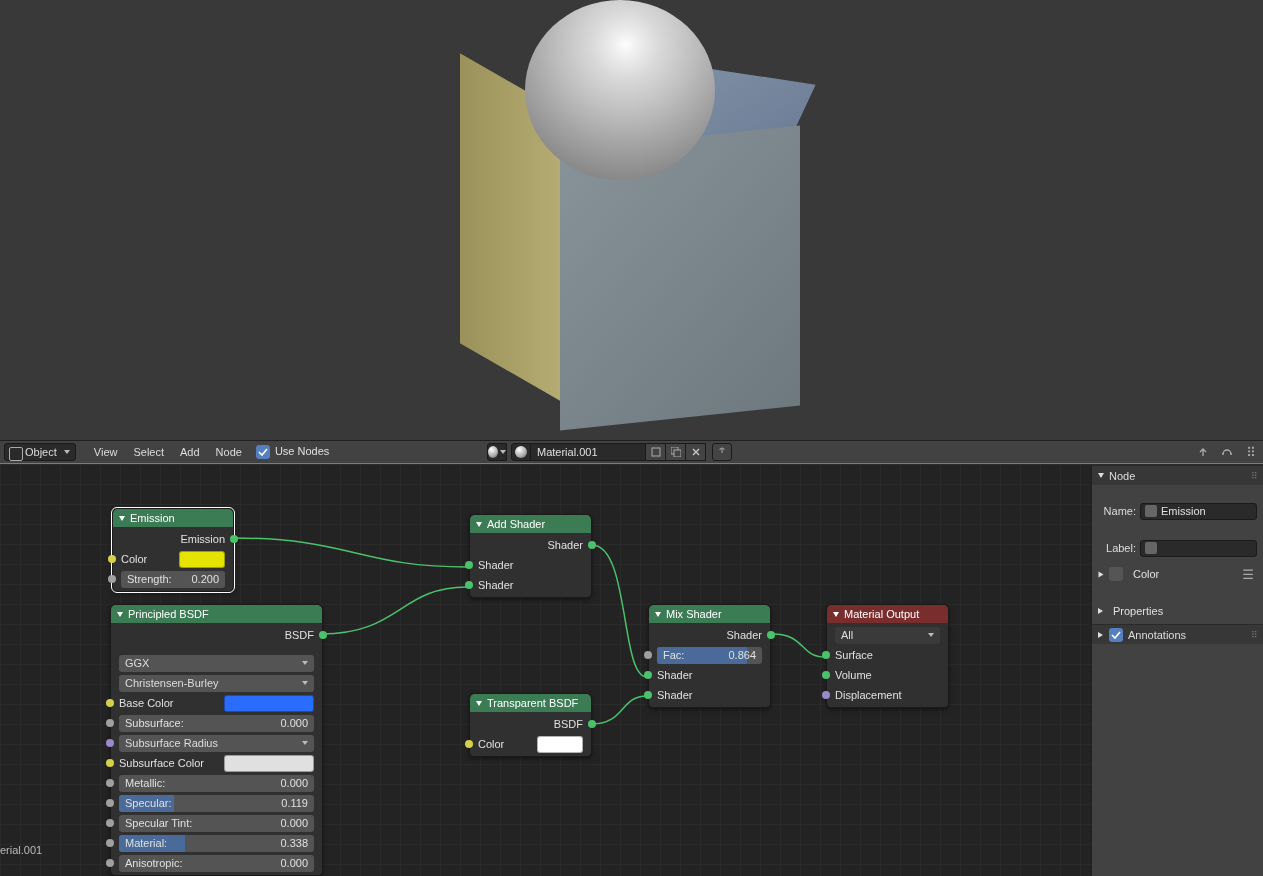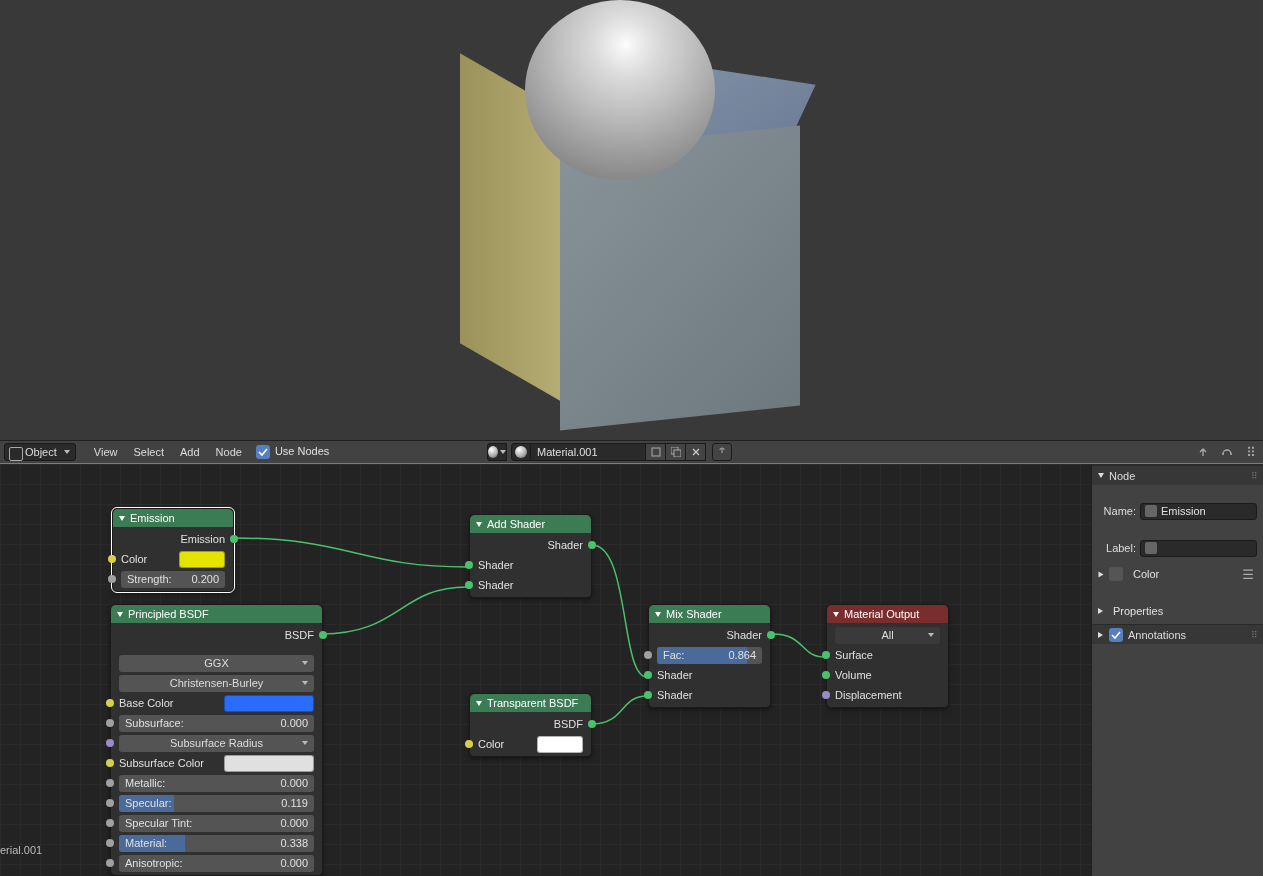--- a/index.html
+++ b/index.html
@@ -173,21 +173,21 @@
     position:absolute;top:6px;
   }
   .dot.in{left:-5px;}
   .dot.out{right:-5px;}
   .dot.green{background:#4ac26b;}
   .dot.yellow{background:#d4d04a;}
   .dot.gray{background:#a0a0a0;}
   .dot.purple{background:#9a8ac9;}
   
   .field{
-    height:17px;border-radius:3px;background:#545454;flex:1;display:flex;align-items:center;padding:0 6px;justify-content:center; color:#ddd;
+    height:17px;border-radius:3px;background:#545454;flex:1;display:flex;align-items:center;padding:0 6px;justify-content:flex-start; color:#ddd;
   }
   .field.select{position:relative;}
   .field.select::after{content:"";position:absolute;right:6px;top:6px;width:0;height:0;border-left:3px solid transparent;border-right:3px solid transparent;border-top:4px solid #bbb;}
   .swatch{width:46px;height:17px;border-radius:3px;margin-left:auto;border:1px solid rgba(0,0,0,.3);}
   .slider{
     position:relative;flex:1;height:17px;border-radius:3px;background:#545454;overflow:hidden;display:flex;align-items:center;justify-content:space-between;padding:0 6px;
   }
   .slider .fill{position:absolute;left:0;top:0;bottom:0;background:#4a6a9a;}
   .slider span{position:relative;z-index:1;}
   

